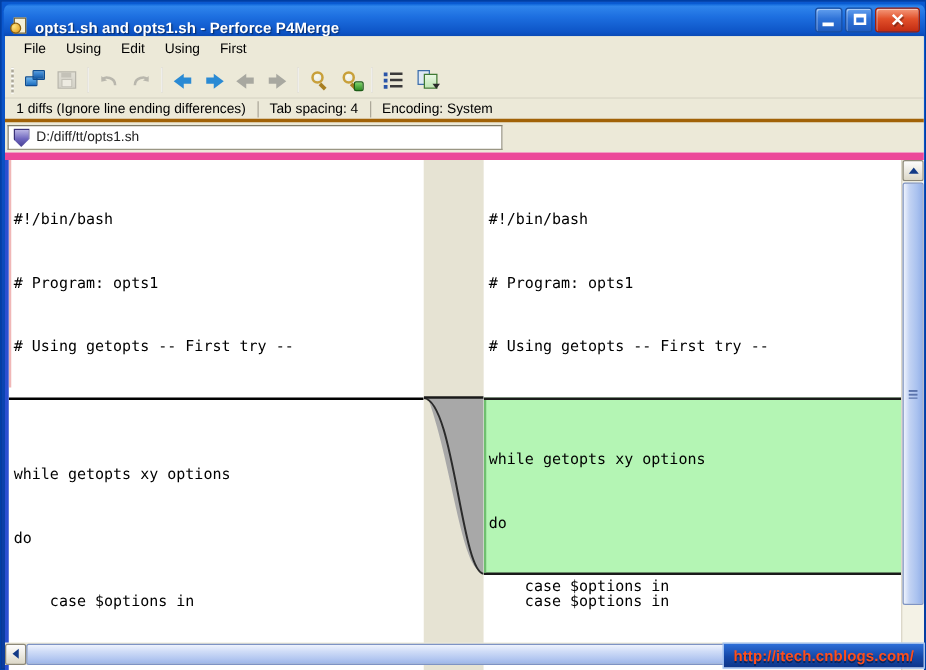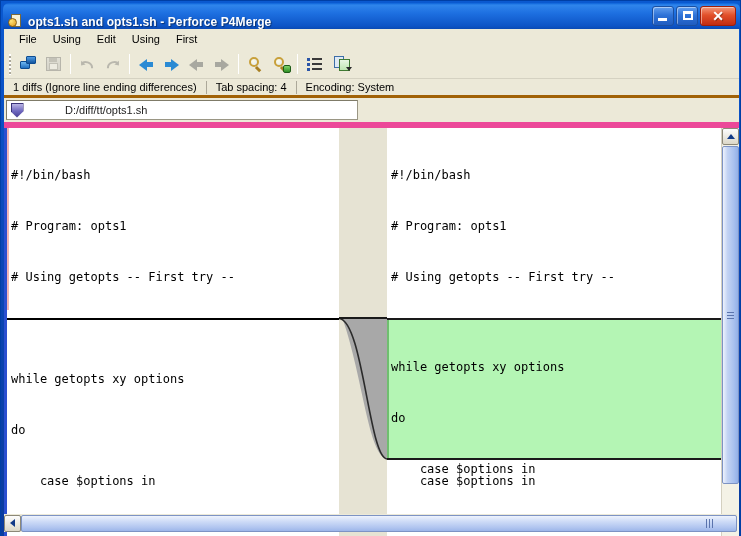--- a/index.html
+++ b/index.html
@@ -215,21 +215,21 @@
     height: 24px; display: flex; align-items: center;
     background: #ece9d8; padding: 0 2px;
   }
   .path-box {
     display: flex; align-items: center; height: 20px;
     background: #fff; border: 1px solid #9a9684;
     border-top-color: #7f7b68; border-left-color: #7f7b68;
     font-size: 11px; color: #222; padding-left: 4px;
     overflow: hidden; white-space: nowrap;
   }
-  .path-left { width: 352px; margin-right: 21px; gap: 36px; }
+  .path-left { width: 396px; margin-right: 21px; }
   .path-right { width: 345px; }
   .pathrow .badge { flex: none; margin-right: 6px; }
   .badge-shield {
     width: 13px; height: 15px;
     background: linear-gradient(180deg,#b9b4e4 0%,#6f67bf 55%,#4a4296 100%);
     border: 1px solid #3a3278;
     clip-path: polygon(0% 0%, 100% 0%, 100% 58%, 50% 100%, 0% 58%);
   }
   .badge-circle {
     width: 13px; height: 13px; border-radius: 50%;
@@ -574,14 +574,15 @@
 
     <div class="hscrollrow">
       <div class="sb-btn">
         <div class="sb-arrow left"></div>
       </div>
       <div class="sb-thumb-h">
         <div class="grip-h"></div>
       </div>
     </div>
 
+    <div class="watermark">http://itech.cnblogs.com/</div>
   </div>
 </div>
 
 </body></html>

